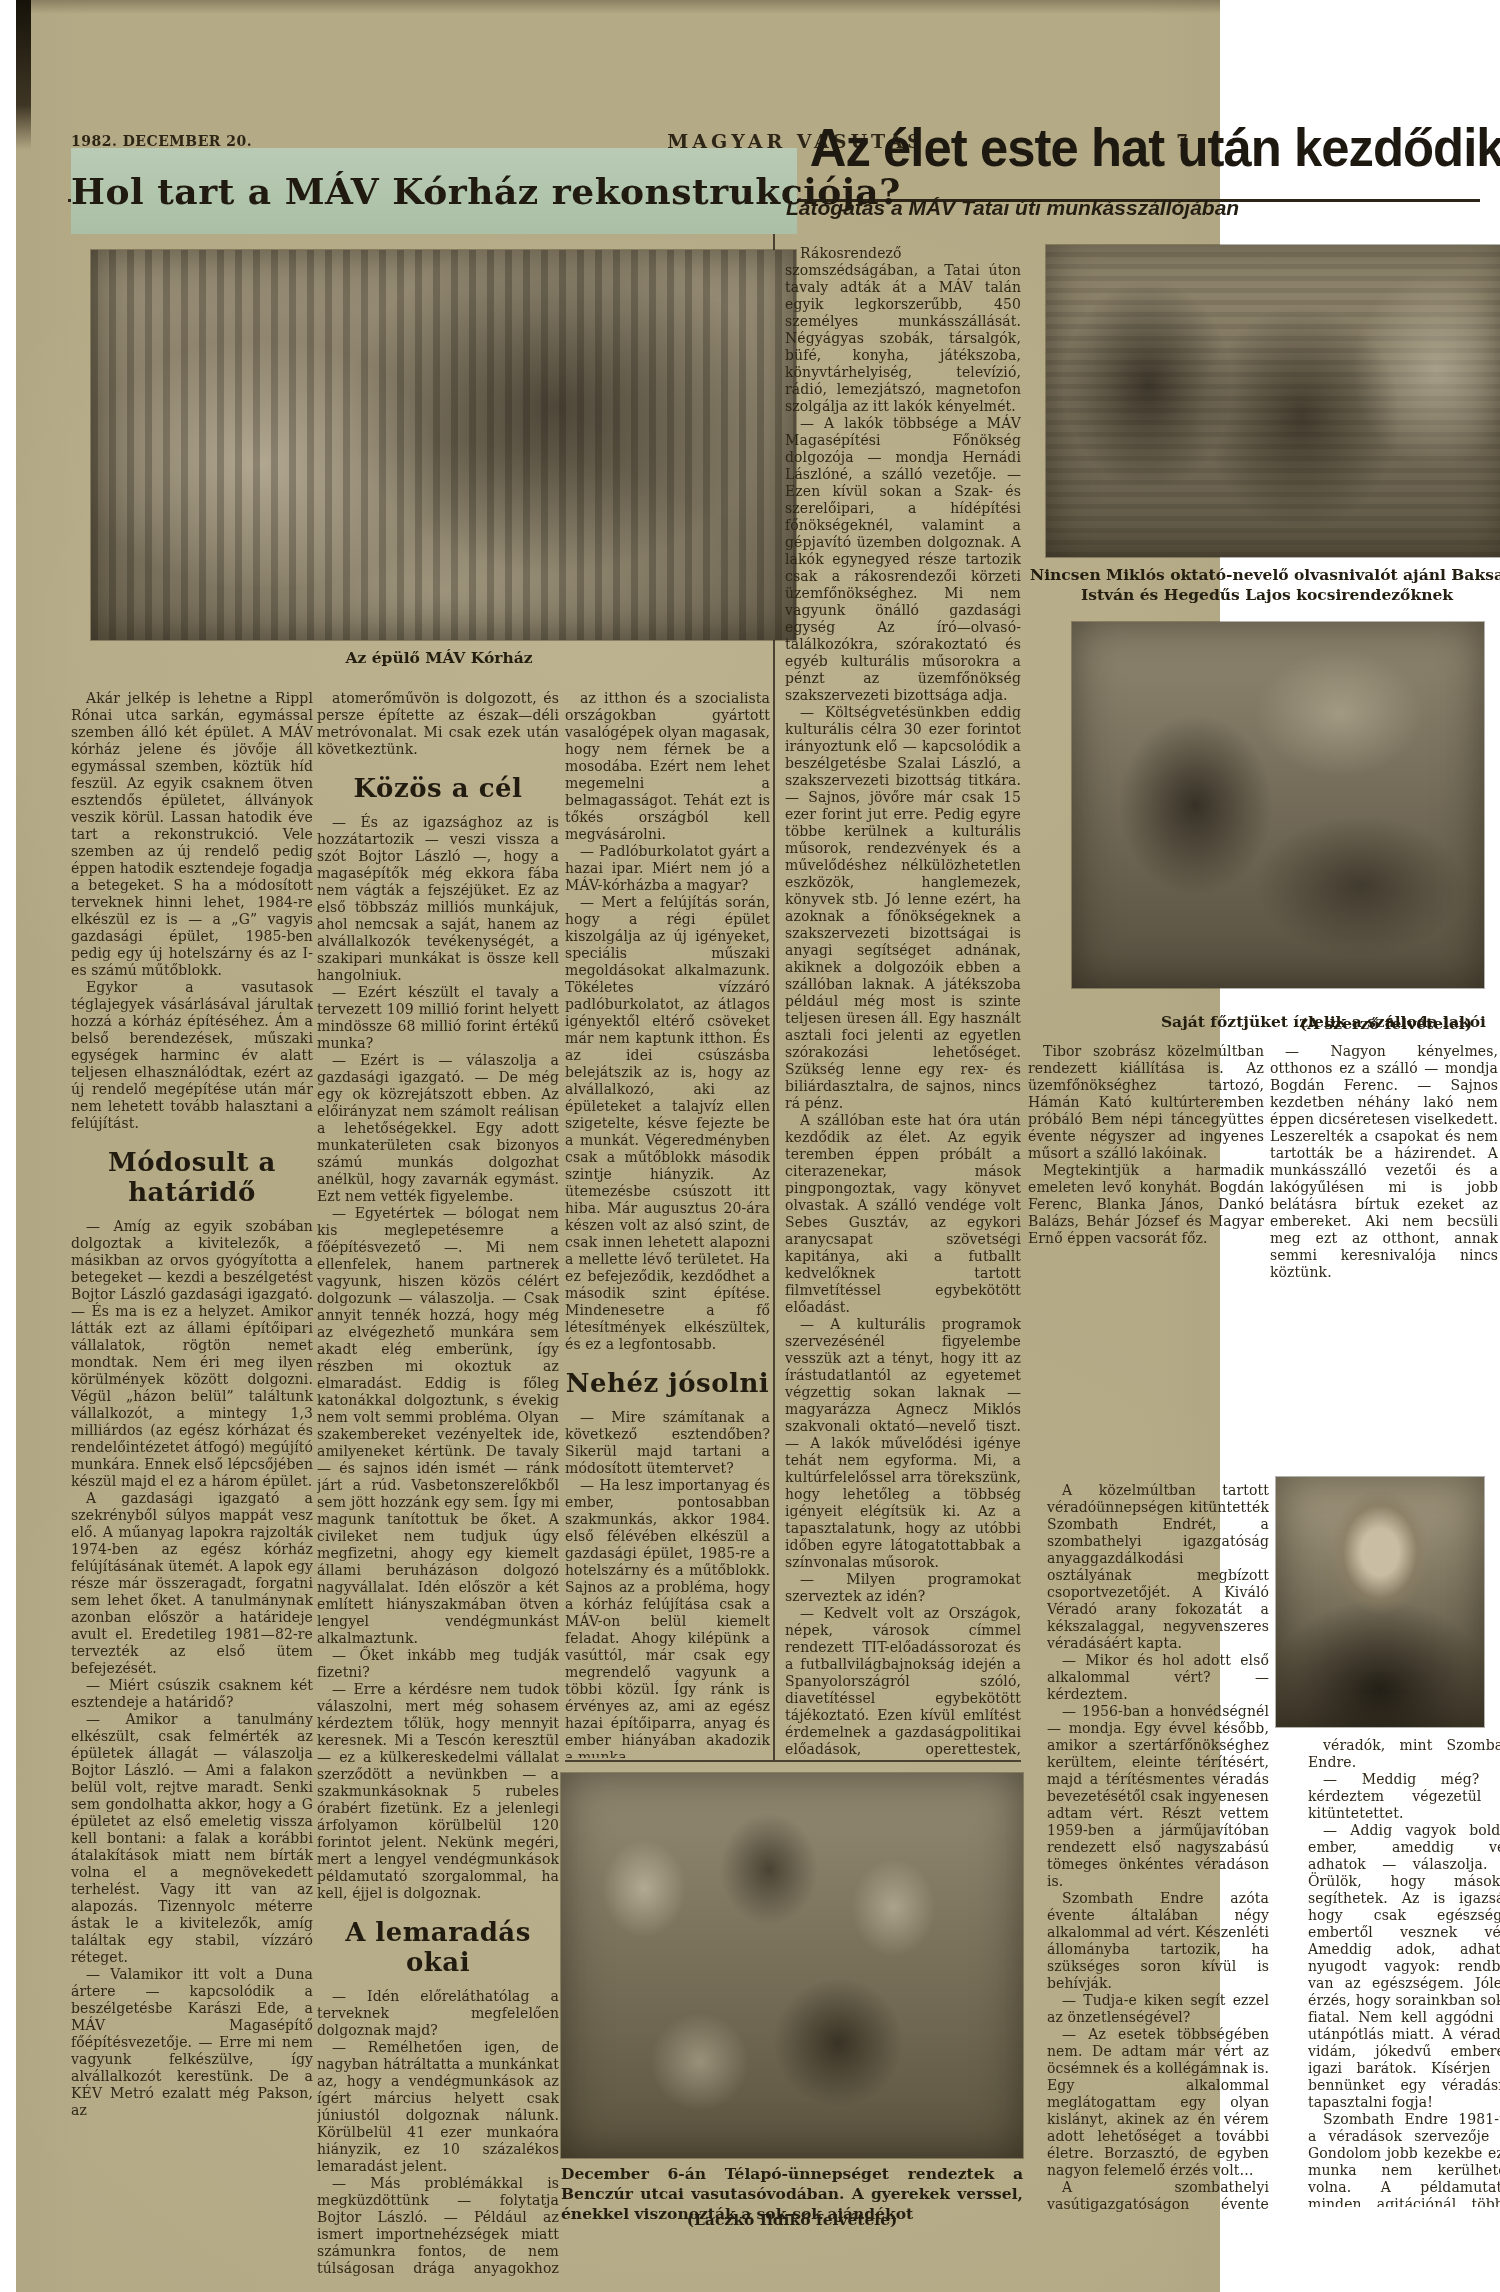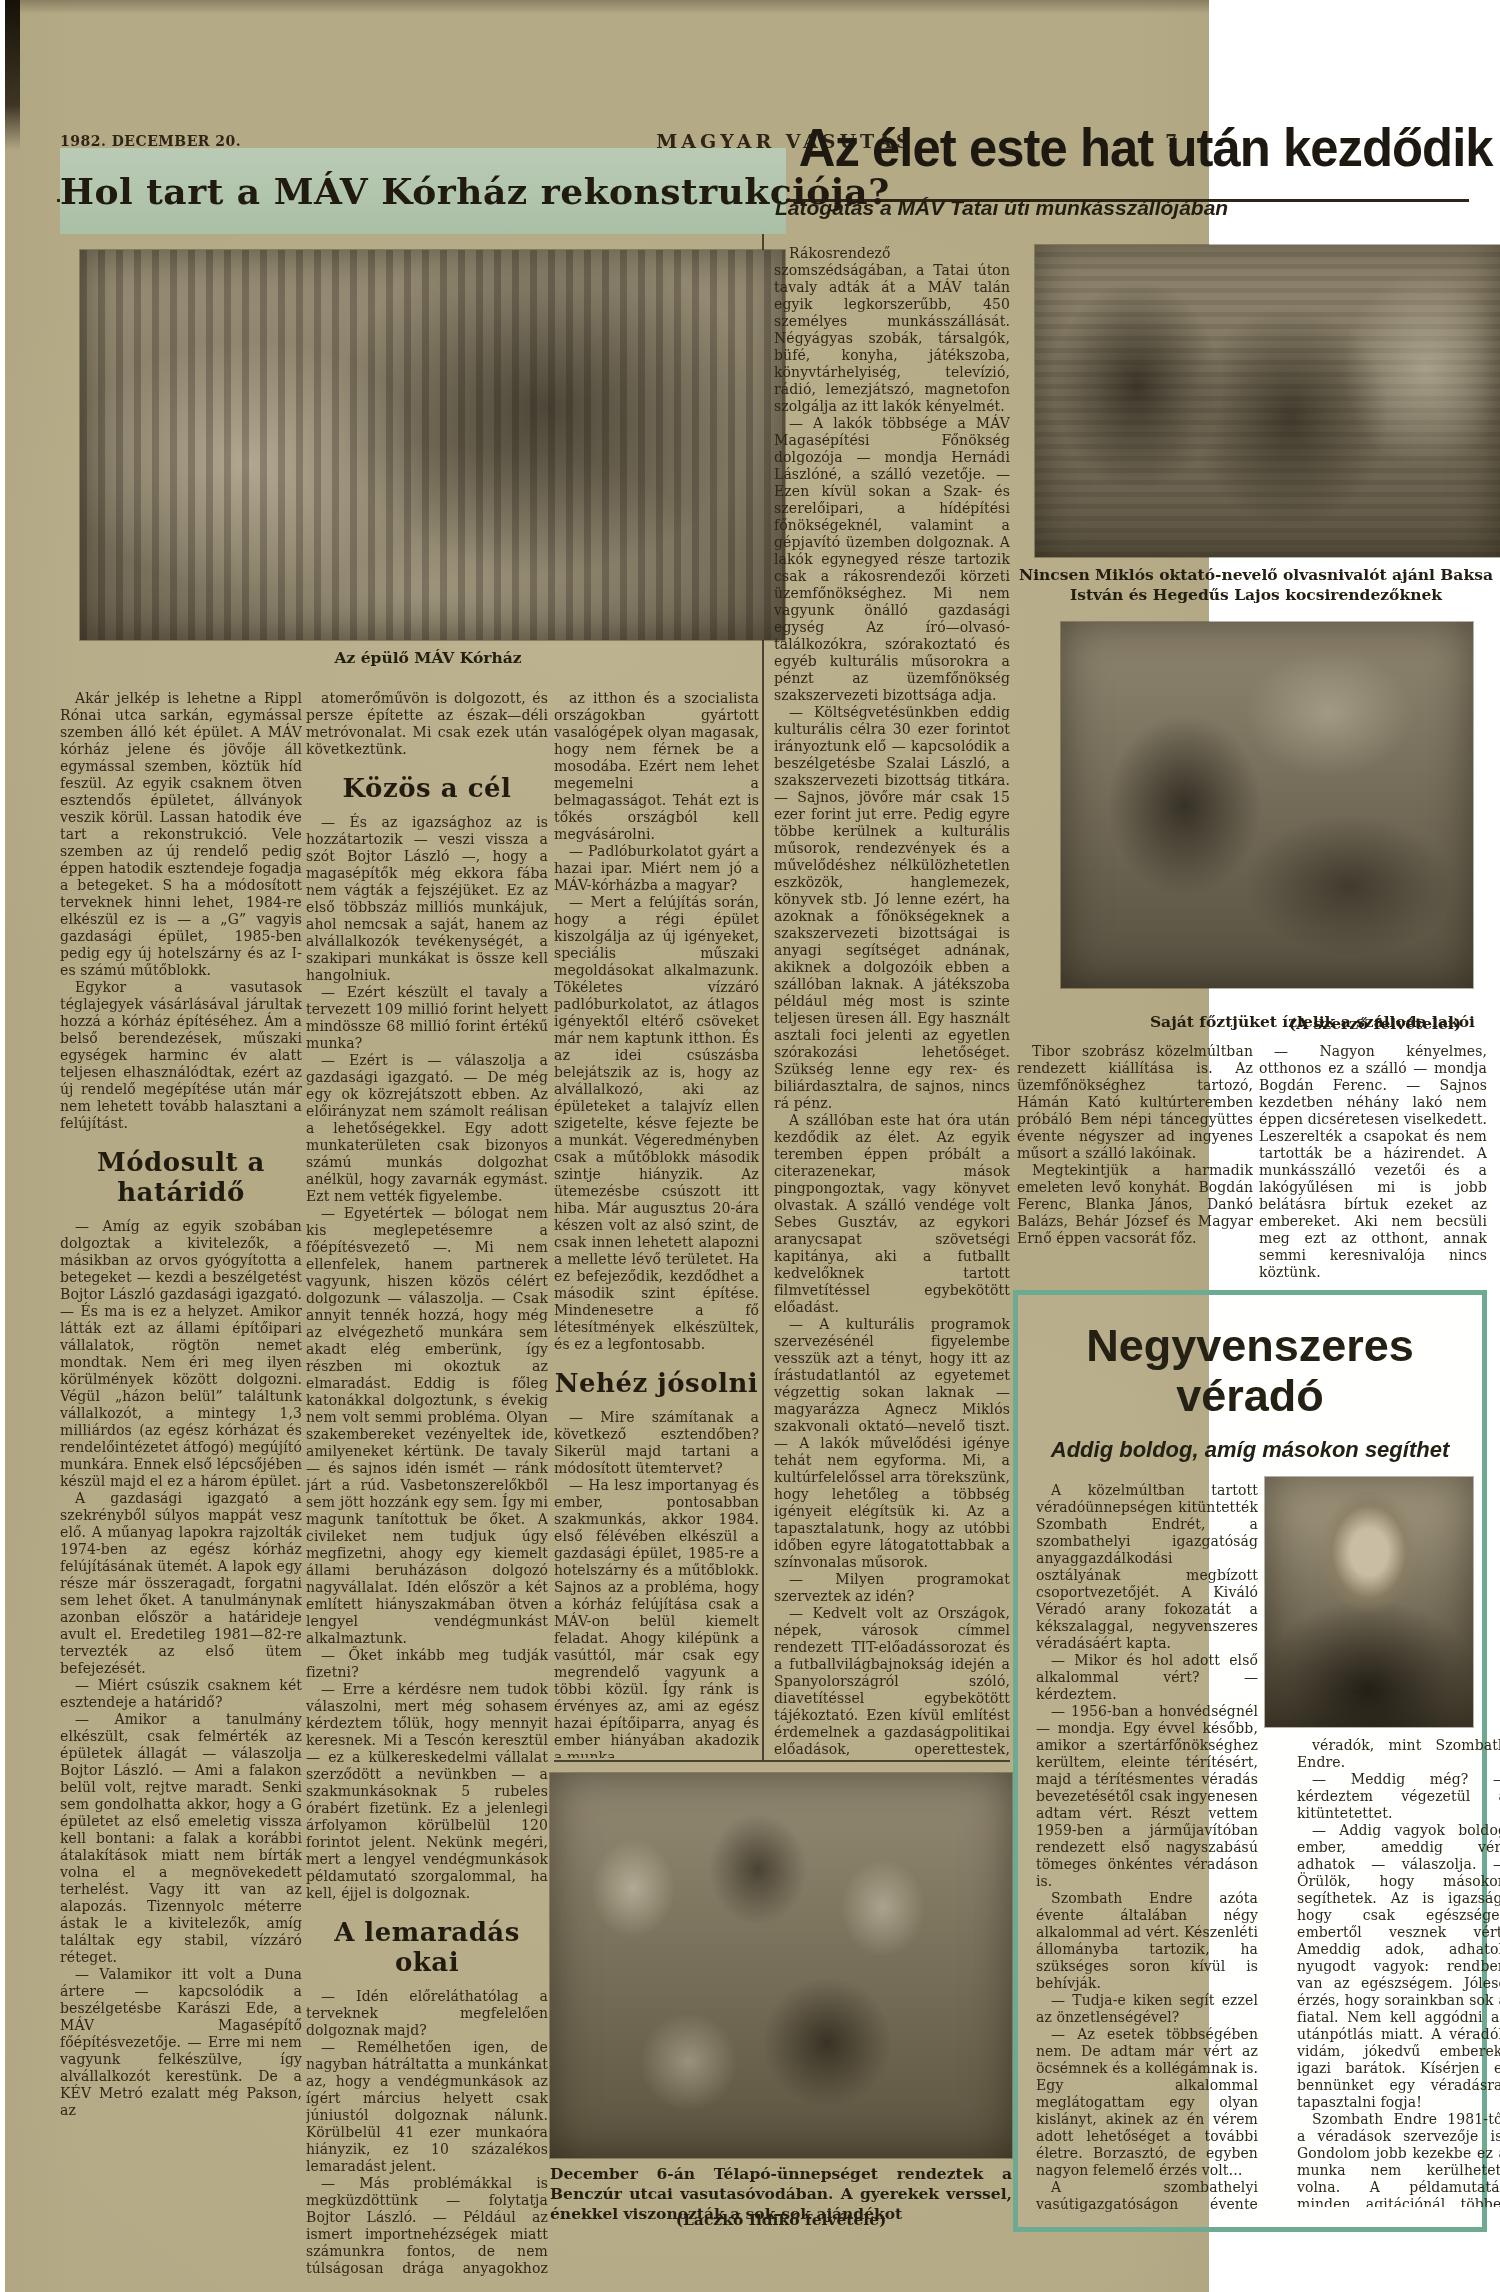--- a/index.html
+++ b/index.html
@@ -1,17 +1,17 @@
 <!DOCTYPE html>
 <html><head>
 <meta charset="utf-8">
 <style>
   html,body{margin:0;padding:0;}
   body{width:1500px;height:2292px;overflow:hidden;font-family:"DejaVu Serif",serif;}
-  #page{position:absolute;left:5px;top:0;width:1204px;height:2292px;
+  #page{position:absolute;left:16px;top:0;width:1204px;height:2292px;
     background:
       radial-gradient(1100px 700px at 48% 28%, rgba(255,250,225,.10), transparent 70%),
       radial-gradient(1200px 900px at 55% 80%, rgba(255,248,220,.06), transparent 70%),
       linear-gradient(90deg,#a2977630,#00000000 6%,#00000000 94%,#9c917025),
       #b5aa86;
     color:#2d2616;}
   
   #edge-top-left{position:absolute;left:0;top:0;width:15px;height:150px;
     background:linear-gradient(180deg,#161209,#3e3524 70%,rgba(62,53,36,0));}
   #edge-top{position:absolute;left:0;top:0;width:100%;height:14px;
@@ -206,24 +206,20 @@
         <p>Megtekintjük a harmadik emeleten levő konyhát. Bogdán Ferenc, Blanka János, Dankó Balázs, Behár József és Magyar Ernő éppen vacsorát főz.</p>
       </div>
   </div>
   <div id="hostel-col3" class="col">
     <div>
         <p>— Nagyon kényelmes, otthonos ez a szálló — mondja Bogdán Ferenc. — Sajnos kezdetben néhány lakó nem éppen dicséretesen viselkedett. Leszerelték a csapokat és nem tartották be a házirendet. A munkásszálló vezetői és a lakógyűlésen mi is jobb belátásra bírtuk ezeket az embereket. Aki nem becsüli meg ezt az otthont, annak semmi keresnivalója nincs köztünk.</p>
       </div>
 
   </div>
 
-  <div id="donor-box">
-    <div id="donor-headline">Negyvenszeres véradó</div>
-    <div id="donor-subtitle">Addig boldog, amíg másokon segíthet</div>
-  </div>
   <div id="donor-portrait" class="photo"></div>
   <div id="donor-col1" class="col">
     <div>
         <p>A közelmúltban tartott véradóünnepségen kitüntették Szombath Endrét, a szombathelyi igazgatóság anyaggazdálkodási osztályának megbízott csoportvezetőjét. A Kiváló Véradó arany fokozatát a kékszalaggal, negyvenszeres véradásáért kapta.</p>
         <p>— Mikor és hol adott első alkalommal vért? — kérdeztem.</p>
         <p>— 1956-ban a honvédségnél — mondja. Egy évvel később, amikor a szertárfőnökséghez kerültem, eleinte térítésért, majd a térítésmentes véradás bevezetésétől csak ingyenesen adtam vért. Részt vettem 1959-ben a járműjavítóban rendezett első nagyszabású tömeges önkéntes véradáson is.</p>
         <p>Szombath Endre azóta évente általában négy alkalommal ad vért. Készenléti állományba tartozik, ha szükséges soron kívül is behívják.</p>
         <p>— Tudja-e kiken segít ezzel az önzetlenségével?</p>
         <p>— Az esetek többségében nem. De adtam már vért az öcsémnek és a kollégámnak is. Egy alkalommal meglátogattam egy olyan kislányt, akinek az én vérem adott lehetőséget a további életre. Borzasztó, de egyben nagyon felemelő érzés volt…</p>
         <p>A szombathelyi vasútigazgatóságon évente 100-an 150-en adnak vért. Ebből 8-10 azoknak a száma, akik ugyan úgy készenléti</p>

